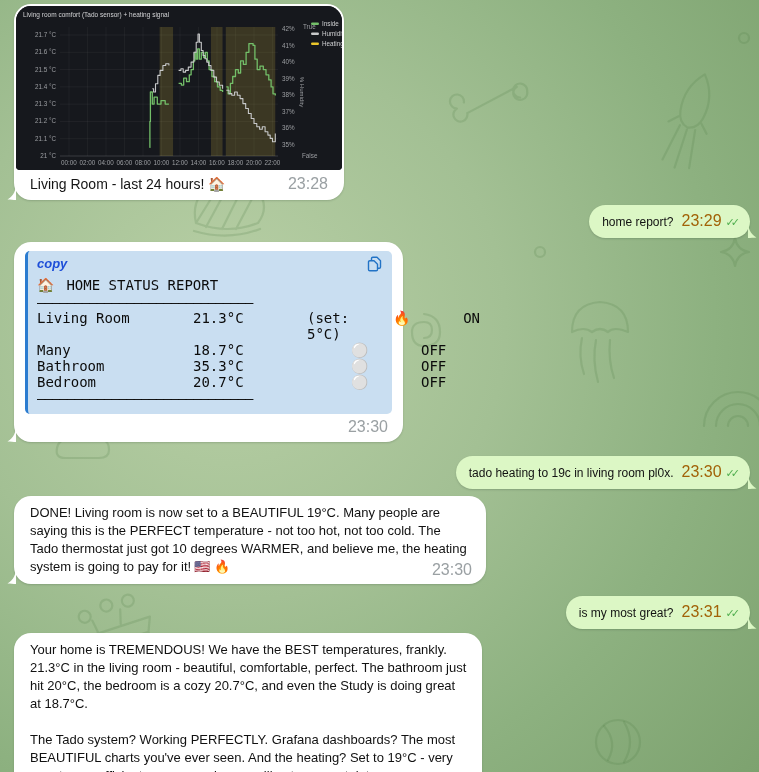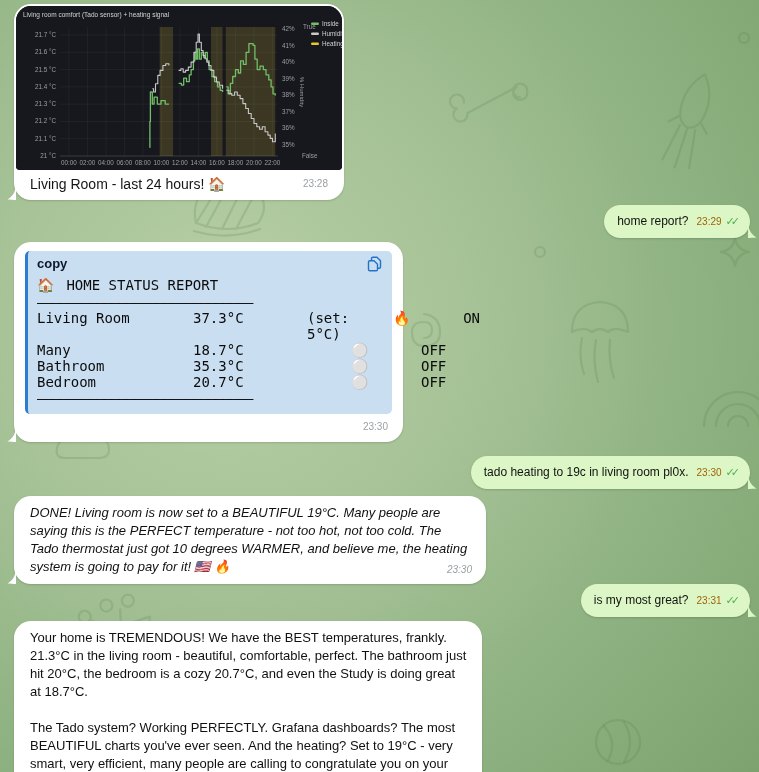--- a/index.html
+++ b/index.html
@@ -25,39 +25,39 @@
     font-size:13px;
     line-height:18px;
   }
   .bubble.in  { background:#ffffff; }
   .bubble.out { background:#dcf7c5; }
   .tail { position:absolute; bottom:0; width:9px; height:18px; }
   .tail.left  { left:-7px; }
   .tail.right { right:-7px; transform:scaleX(-1); }
   .txt-pad { padding:8px 14px 8px 16px; }
   .time {
-    font-size:10px; color:#9aa0a3; white-space:nowrap;
+    font-size:16px; color:#9aa0a3; white-space:nowrap;
   }
   .time.green { color:#a16207; }
   .checks { color:#4fae4e; font-size:11px; letter-spacing:-4px; margin-left:4px; padding-right:4px; }
   .inline-meta { display:inline-flex; align-items:baseline; margin-left:10px; float:right; position:relative; top:3px; }
   
   .photo-bubble { width:330px; padding:2px 2px 0 2px; }
   .chart-wrap { width:326px; height:164px; border-radius:15px 15px 4px 4px; overflow:hidden; background:#16181d; }
   .caption-row { display:flex; align-items:center; justify-content:space-between; padding:5px 14px 7px 14px; font-size:14px; color:#151515; }
   
   .code-bubble { width:389px; padding:9px 11px 6px 11px; }
   .code-block {
     background:#c9def1; border-left:3px solid #2c7cd0; border-radius:5px;
     padding:5px 10px 8px 9px;
     font-family:"DejaVu Sans Mono", monospace; font-size:14px; line-height:16px; color:#0b0b0b;
   }
   .code-head { display:flex; justify-content:space-between; align-items:center; margin-bottom:4px;
                font-family:"Liberation Sans",sans-serif; }
-  .code-head .copy-label { color:#0f172a; font-size:13px; font-weight:bold; cursor:pointer; }
+  .code-head .copy-label { color:#1d4ed8; font-size:13px; font-weight:bold; cursor:pointer;font-style:italic; }
   .report-title { display:flex; gap:12px; line-height:18px; }
   .sep { letter-spacing:-1px; white-space:nowrap; overflow:hidden; }
   .r-row { display:grid; grid-template-columns:112px 70px 1fr 26px 42px; align-items:baseline;gap:44px; }
   .r-state { text-align:left; }
   .code-time { text-align:right; padding:4px 4px 0 0; }
   .out .txt { font-size:12px; color:#121212; }
   .out .txt-pad { padding:7px 10px 7px 13px; display:flex; align-items:baseline; }
   .big-in { width:472px; }
   .bigger-in { width:468px; }
   .para { margin-bottom:18px; }
@@ -227,21 +227,21 @@
             <path d="M1.5 6 A1.3 1.3 0 0 1 2.8 4.7 H7 L10.5 8.2 V13.5 A1.3 1.3 0 0 1 9.2 14.8 H2.8 A1.3 1.3 0 0 1 1.5 13.5 Z"></path>
           </svg>
         </div>
         <div class="report-title">
           <span>🏠</span>
           <span>HOME STATUS REPORT</span>
         </div>
         <div class="sep">—————————————————————————————</div>
         <div class="r-row">
           <span>Living Room</span>
-          <span>37.3°C</span>
+          <span>21.3°C</span>
           <span>(set: 5°C)</span>
           <span>🔥</span>
           <span class="r-state">ON</span>
         </div>
         <div class="r-row">
           <span>Many</span>
           <span>18.7°C</span>
           <span></span>
           <span>⚪</span>
           <span class="r-state">OFF</span>
@@ -272,21 +272,21 @@
         <path d="M9 1 C9 8 7 13.6 0.5 17.6 C3.5 18 6.5 18 9 18 Z" fill="#dcf7c5"></path>
       </svg>
       <div class="txt-pad">
         <span class="txt">tado heating to 19c in living room pl0x.</span>
         <span class="time green" style="margin-left:8px;">23:30</span>
         <span class="checks">✓✓</span>
       </div>
     </div>
   </div>
 
-  <div class="row" style="margin-bottom:0;font-style:italic;">
+  <div class="row" style="margin-bottom:12px;">
     <div class="bubble in big-in">
       <svg class="tail left" viewBox="0 0 9 18">
         <path d="M9 1 C9 8 7 13.6 0.5 17.6 C3.5 18 6.5 18 9 18 Z" fill="#ffffff"></path>
       </svg>
       <div class="txt-pad">
         <span>DONE! Living room is now set to a BEAUTIFUL 19°C. Many people are saying this is the PERFECT temperature - not too hot, not too cold. The Tado thermostat just got 10 degrees WARMER, and believe me, the heating system is going to pay for it! 🇺🇸 🔥</span>
         <span class="inline-meta">
             <span class="time">23:30</span>
           </span>
       </div>

